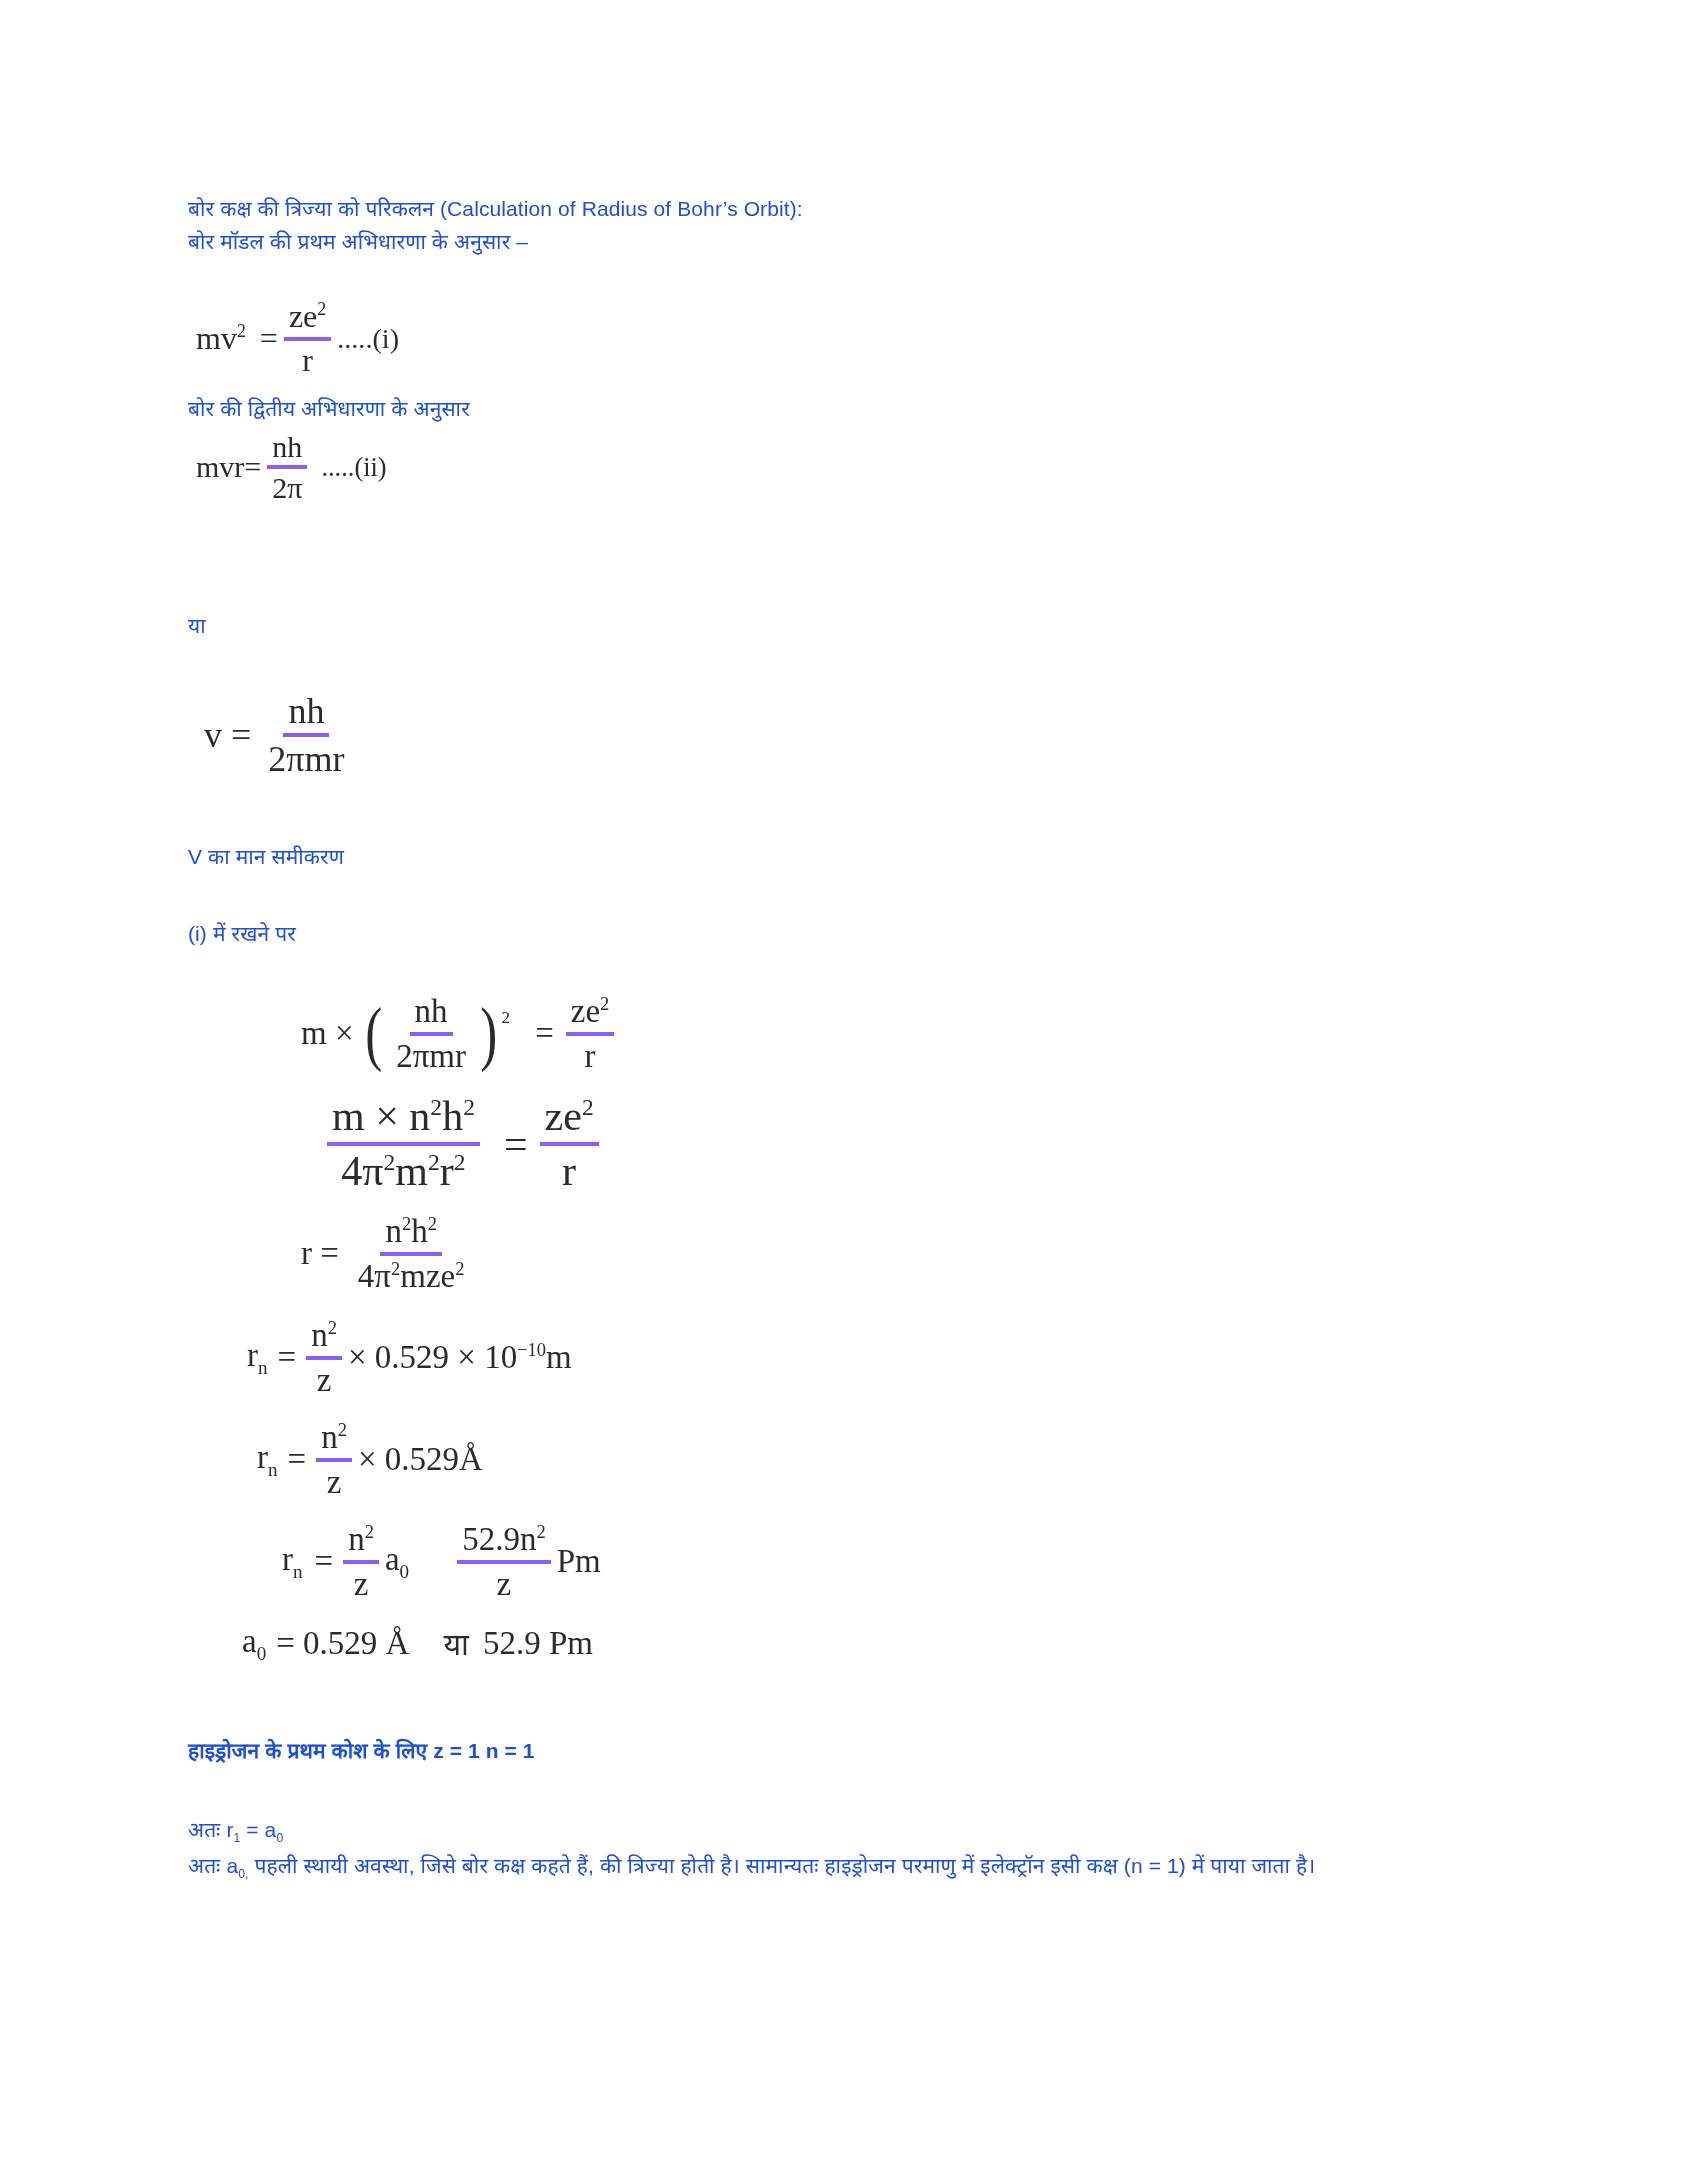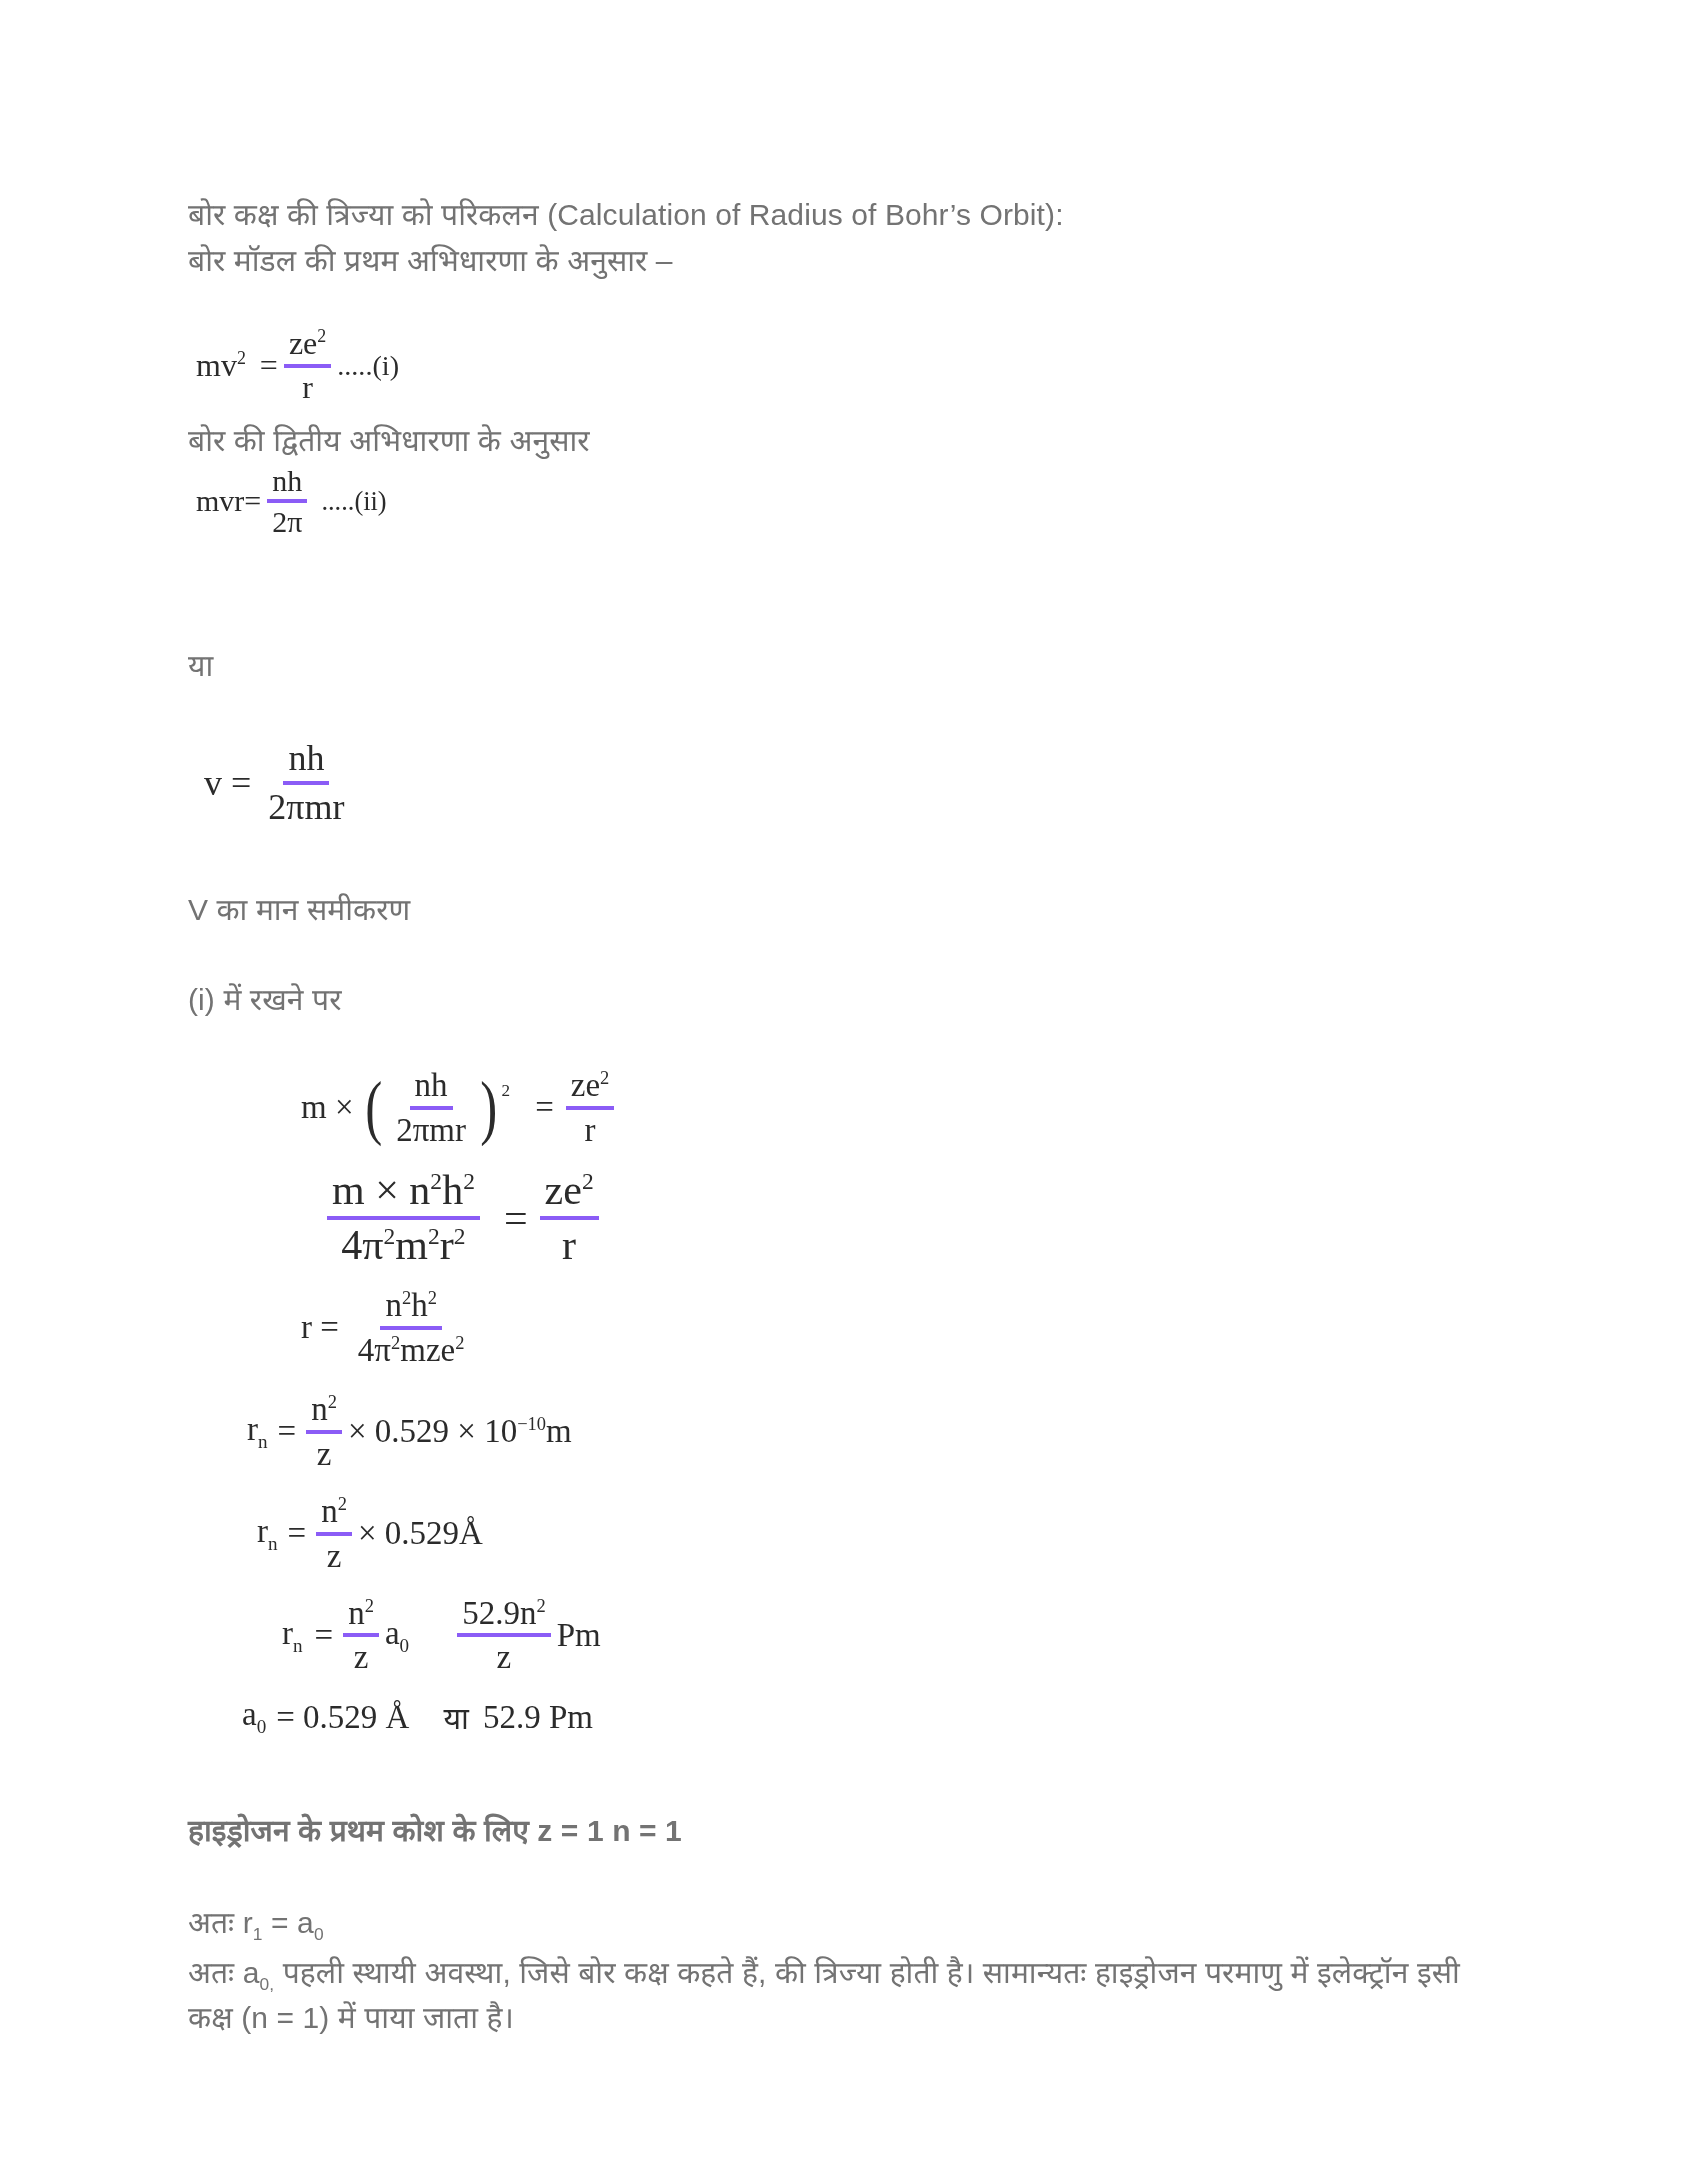--- a/index.html
+++ b/index.html
@@ -25,23 +25,23 @@
   .content {
     position: absolute;
     left: 188px;
     top: 193px;
     width: 1317px;
   }
 
   
   .prose {
     font-family: "Liberation Sans", sans-serif;
-    font-size: 30px;
+    font-size: 21px;
     line-height: 1.48;
-    color: #737373;
+    color: #1d4ed8;
     letter-spacing: 0.1px;
   }
   .prose.tight { line-height: 1.42; }
 
   
   .math {
     font-family: "Liberation Serif", serif;
     color: #2b2b2b;
     display: flex;
     align-items: center;
@@ -110,21 +110,21 @@
       </span>
       <span class="eq-spacer" style="width:14px;"></span>
       <span>=</span>
       <span class="frac">
         <span class="num"><span>ze</span><sup class="s">2</sup></span>
         <span class="den">r</span>
       </span>
       <span style="font-size:0.88em; align-self:center;">.....(i)</span>
     </div>
 
-    <div class="prose" style="">बोर की द्वितीय अभिधारणा के अनुसार</div>
+    <div class="prose" style="margin-bottom:6px;">बोर की द्वितीय अभिधारणा के अनुसार</div>
 
     <div class="math" style="font-size:30px; margin-left:8px; margin-bottom:105px;">
       <span>mvr=</span>
       <span class="frac">
         <span class="num">nh</span>
         <span class="den">2π</span>
       </span>
       <span class="eq-spacer" style="width:8px;"></span>
       <span style="font-size:0.88em;">.....(ii)</span>
     </div>

